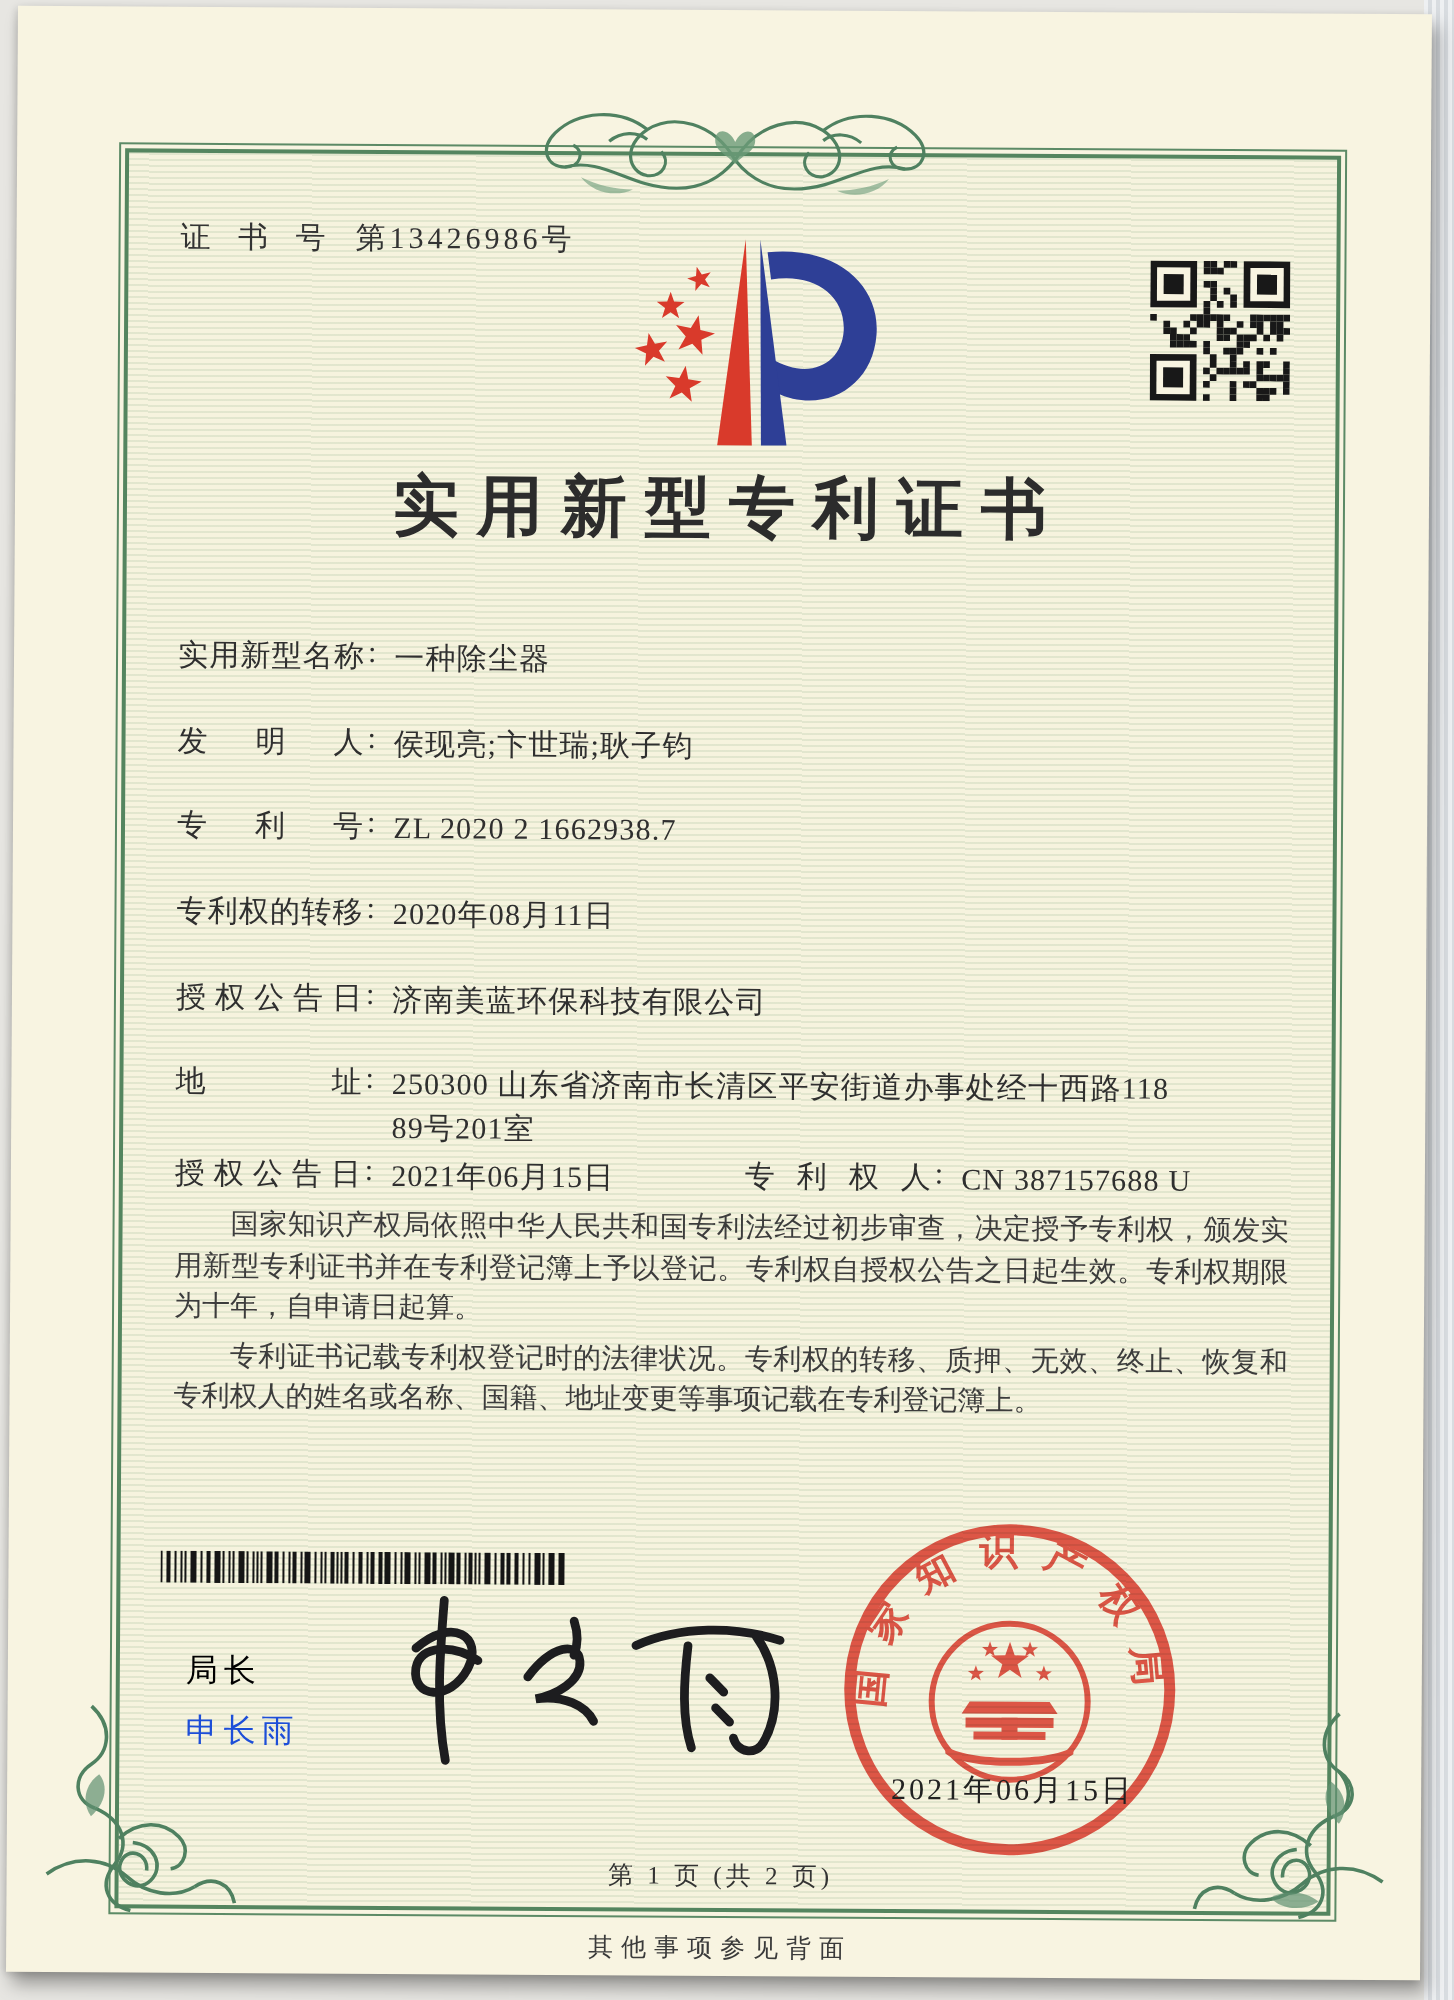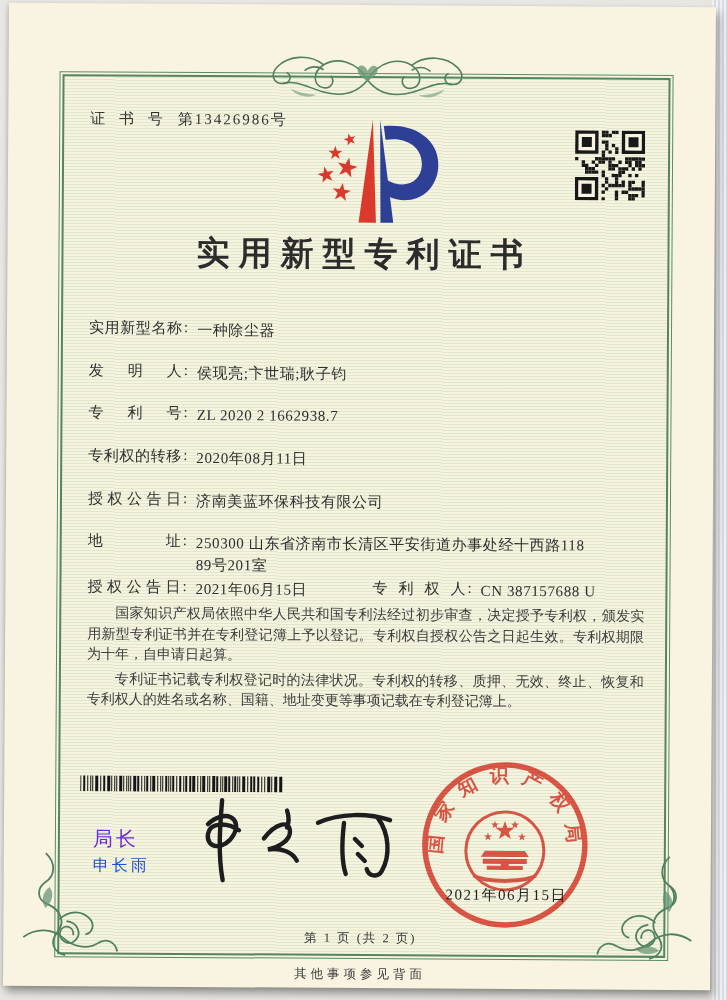--- a/index.html
+++ b/index.html
@@ -24,21 +24,21 @@
   .f-colon{display:inline-block;margin:0 9px 0 2px;}
   .f-value{display:inline-block;vertical-align:top;letter-spacing:.6px;white-space:pre-line;
     max-width:440px;line-height:22px;}
   .r0{top:315px}.r1{top:358px}.r2{top:400px}.r3{top:443px}.r4{top:486px}.r5{top:528px}
   .r6{top:574px;width:560px;}
   .r6 .grp2{position:absolute;left:285px;top:0;white-space:nowrap;}
   .paras{left:82px;top:600px;width:557px;color:#3c3c3c;font-size:14px;line-height:20.5px;
     text-align:justify;}
   .paras p{margin:0 0 4px 0;text-indent:2em;}
   .barcode{left:76px;top:772px;}
-  .sig-title{left:89px;top:822px;font-size:20px;color:#6d28d9;letter-spacing:3px;}
+  .sig-title{left:89px;top:822px;font-size:16px;color:#000000;letter-spacing:3px;}
   .sig-name{left:89px;top:852px;font-size:16px;color:#1d4ed8;letter-spacing:3px;}
   .signature{left:188px;top:788px;}
   .seal{left:413px;top:751px;width:176px;height:176px;opacity:.9;mix-blend-mode:multiply;}
   .seal-date{left:442px;top:880px;font-size:15px;color:#222;letter-spacing:1.5px;z-index:5;}
   .page-info{left:51px;top:925px;width:612px;text-align:center;font-size:12.5px;color:#333;
     letter-spacing:2px;}
   .back-note{left:51px;top:961px;width:612px;text-align:center;font-size:12.5px;color:#3a3a3a;
     letter-spacing:4px;}
   .ornament-top{left:252px;top:44px;}
   .flourish-br{left:592px;top:846px;}

